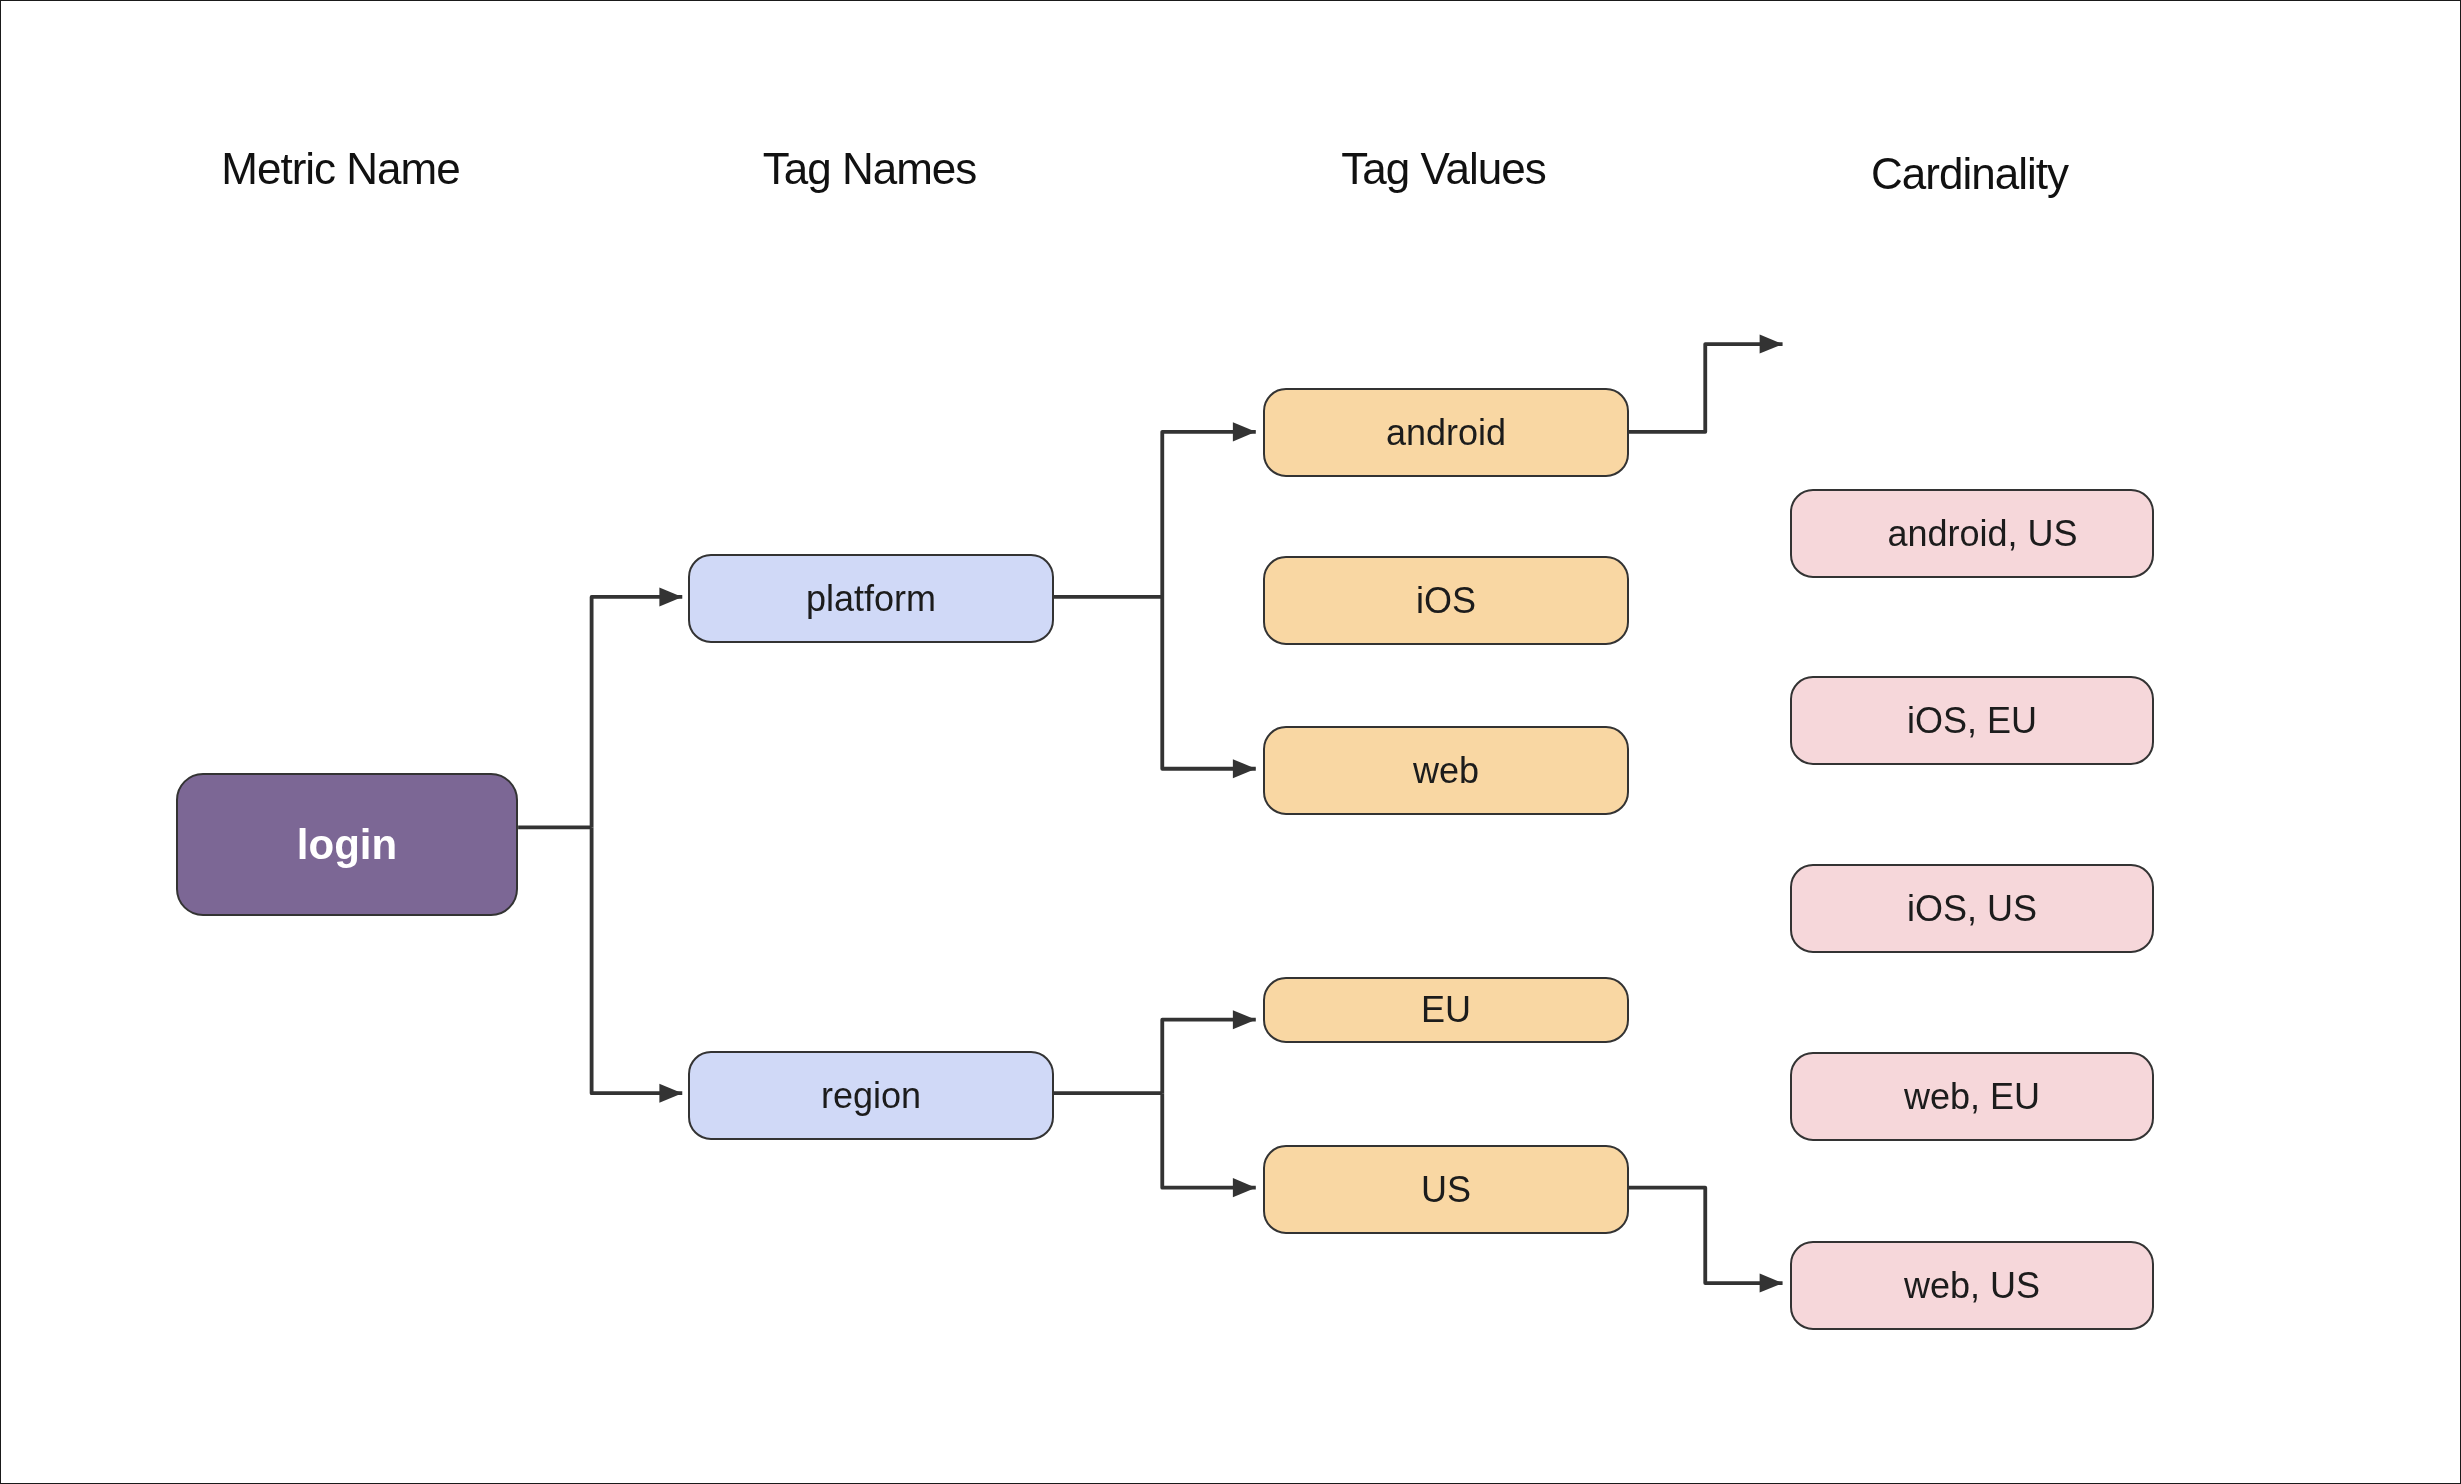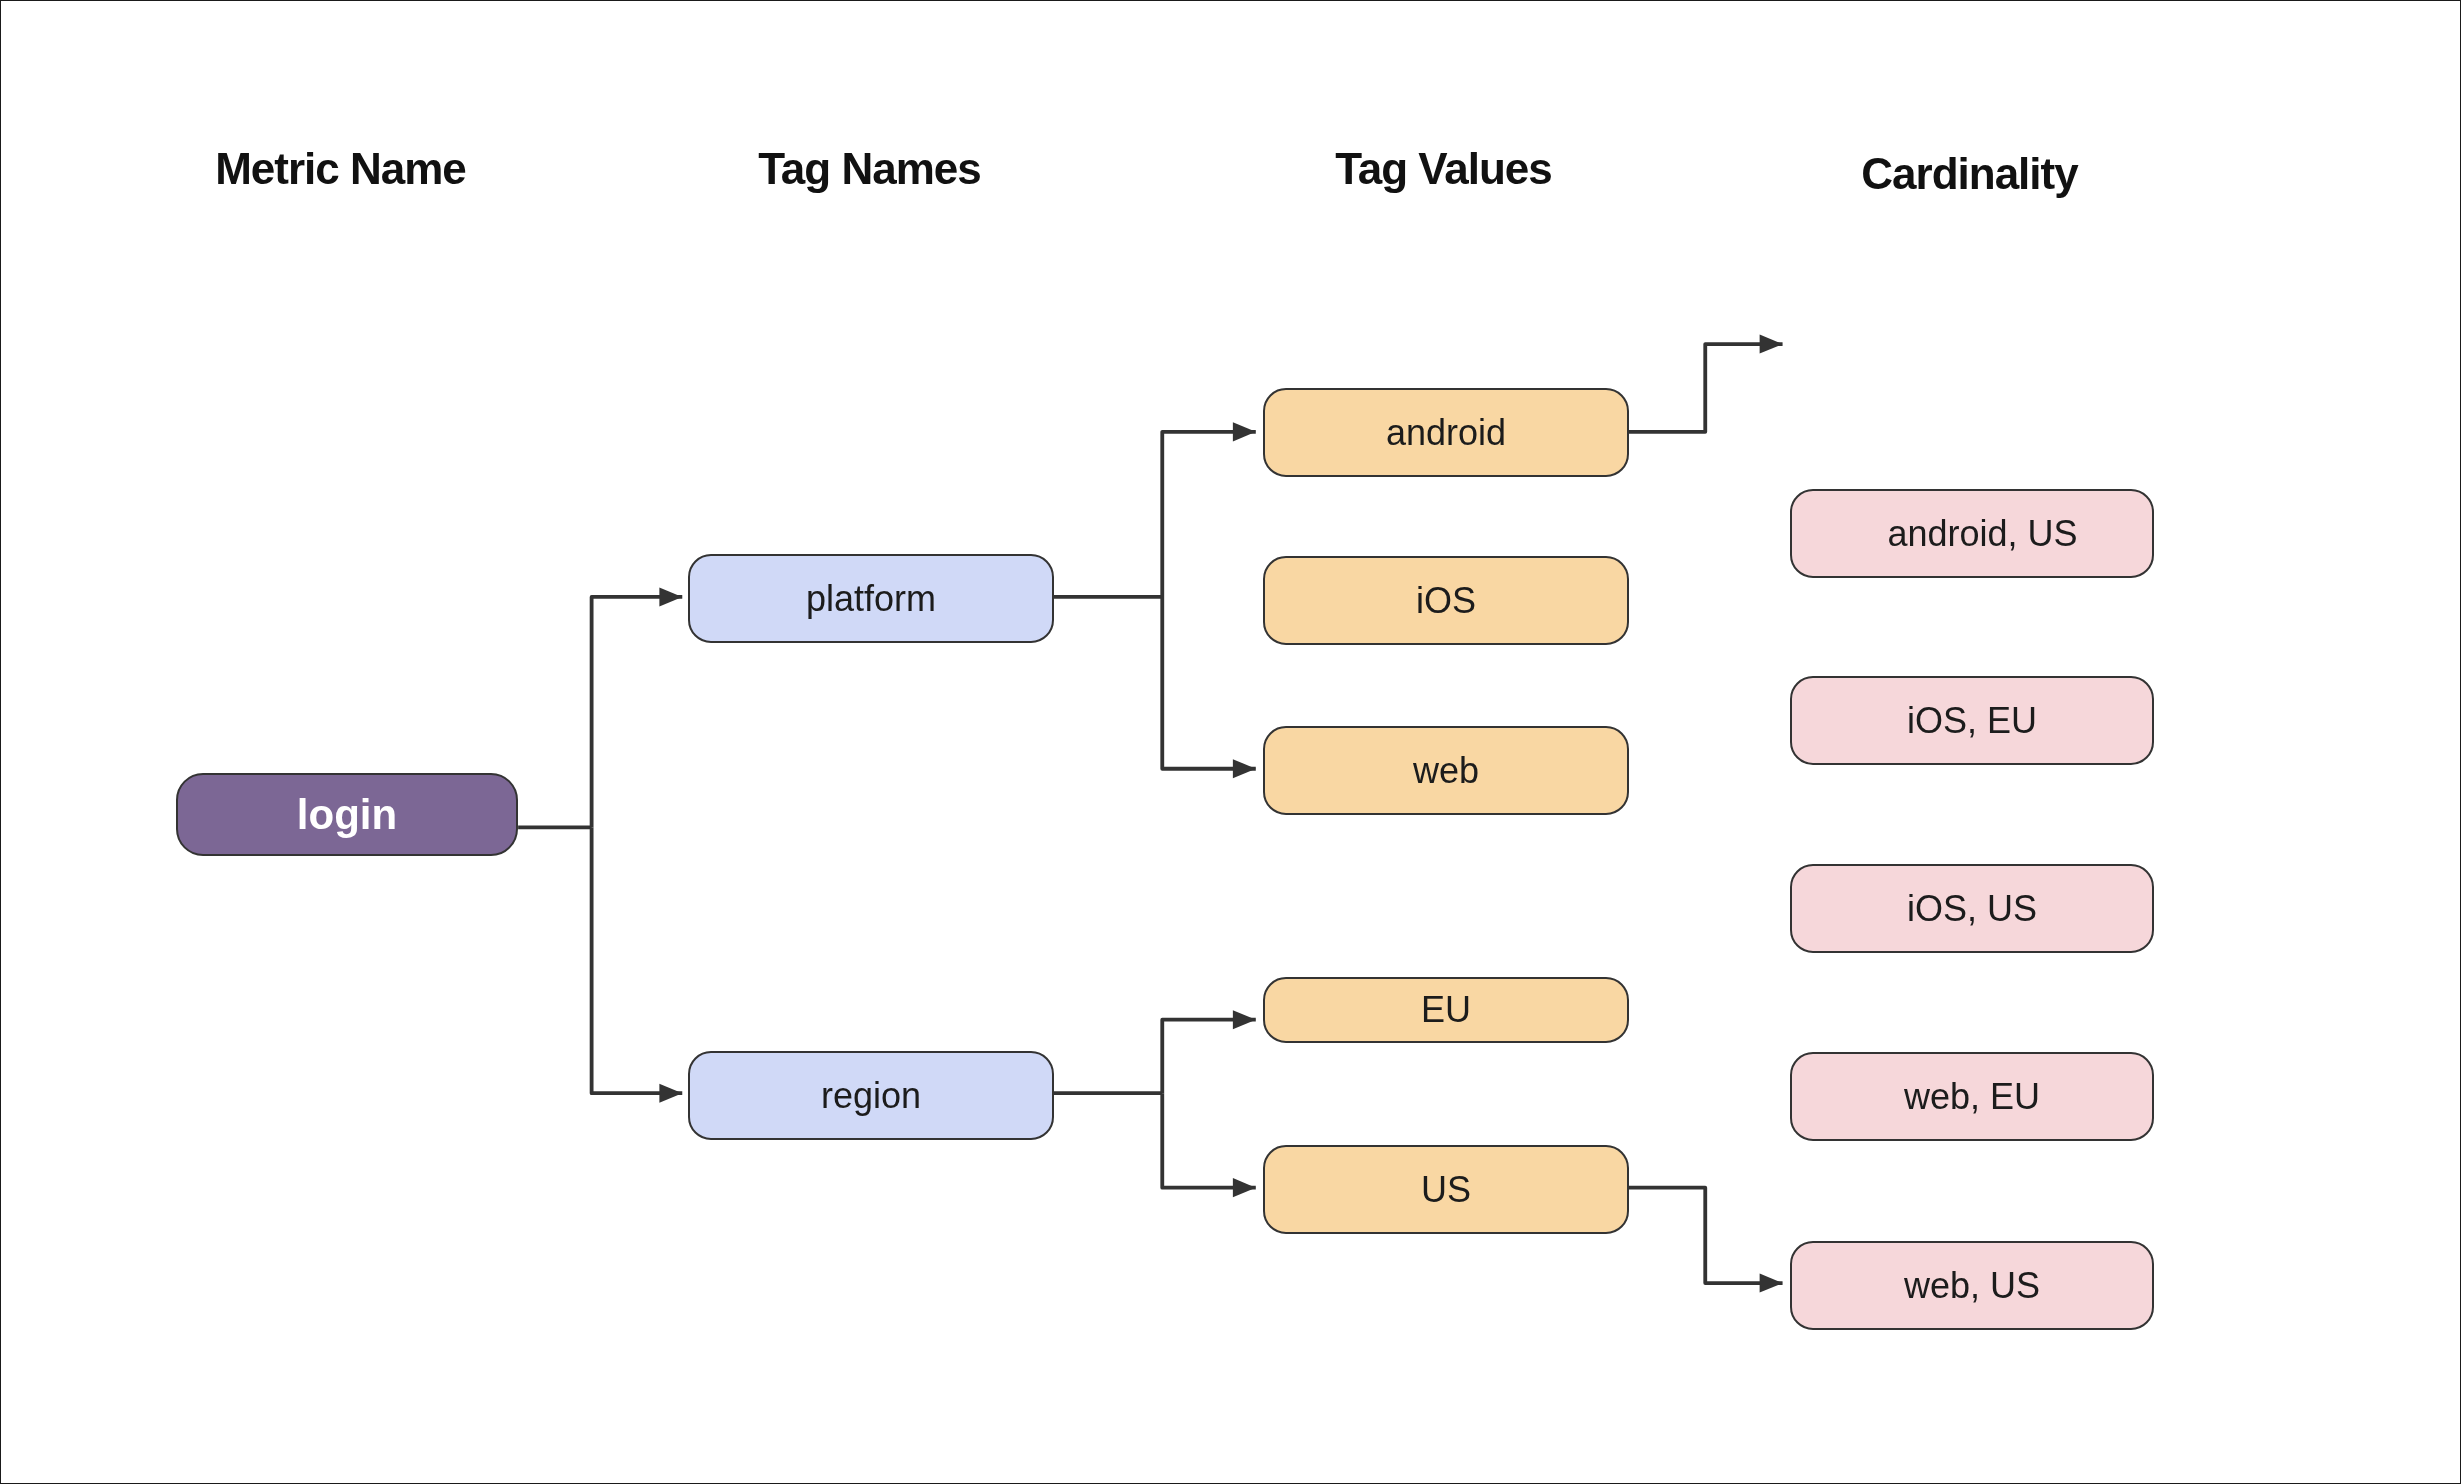--- a/index.html
+++ b/index.html
@@ -24,21 +24,21 @@
     fill: none;
     stroke-linejoin: round;
     stroke-linecap: butt;
   }
   .arrowhead { fill: var(--edge, #333333); }
   .col-header {
     position: absolute;
     width: 401px;
     text-align: center;
     font-size: 44px;
-    font-weight: bold;
+    font-weight: normal;
     color: var(--header-text, #111111);
     letter-spacing: -1px;
   }
   .node {
     position: absolute;
     display: flex;
     align-items: center;
     justify-content: center;
     border: 2.4px solid var(--node-border, #333333);
     border-radius: 23px;
@@ -84,21 +84,21 @@
 
     <path class="edge" d="M1703 451.5 H1785 V359.5 H1866" marker-end="url(#arrow)"></path>
     <path class="edge" d="M1703 1243.5 H1785 V1343.5 H1866" marker-end="url(#arrow)"></path>
   </svg>
 
   <div class="col-header" style="left:139px; top:143px;">Metric Name</div>
   <div class="col-header" style="left:668px; top:143px;">Tag Names</div>
   <div class="col-header" style="left:1242px; top:143px;">Tag Values</div>
   <div class="col-header" style="left:1768px; top:148px;">Cardinality</div>
 
-  <div class="node metric" style="left:175px; top:772px; width:342px; height:83px;">login</div>
+  <div class="node metric" style="left:175px; top:772px; width:342px; height:143px;">login</div>
 
   <div class="node tagname" style="left:687px; top:553px; width:366px; height:89px;">platform</div>
   <div class="node tagname" style="left:687px; top:1050px; width:366px; height:89px;">region</div>
 
   <div class="node tagvalue" style="left:1262px; top:387px; width:366px; height:89px;">android</div>
   <div class="node tagvalue" style="left:1262px; top:555px; width:366px; height:89px;">iOS</div>
   <div class="node tagvalue" style="left:1262px; top:725px; width:366px; height:89px;">web</div>
   <div class="node tagvalue" style="left:1262px; top:976px; width:366px; height:66px;">EU</div>
   <div class="node tagvalue" style="left:1262px; top:1144px; width:366px; height:89px;text-align:right;">US</div>
 

